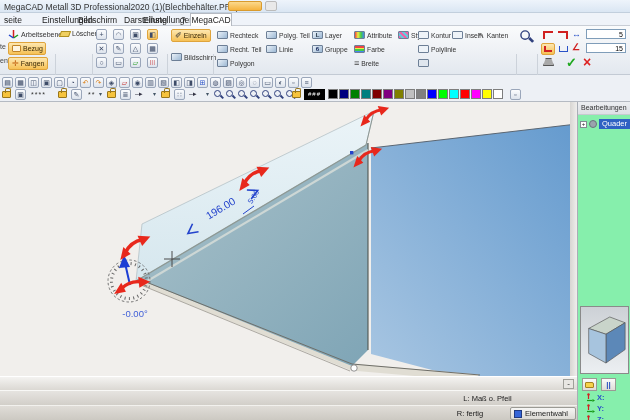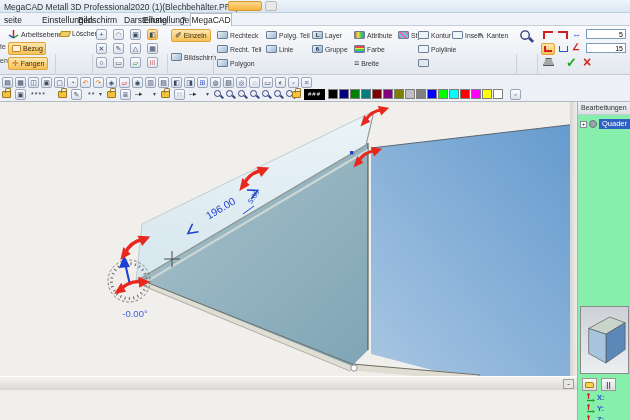--- a/index.html
+++ b/index.html
@@ -337,20 +337,30 @@
       <text x="0" y="2" text-anchor="middle" font-size="7.5" fill="#2343cc">5.00</text>
     </g>
     <text x="135" y="215" text-anchor="middle" font-size="9.5" fill="#4160d8">-0.00°</text>
   </svg>
 
   <div class="t" style="left:570px;top:102px;width:7px;height:274px;background:linear-gradient(to right,#d7d5d2,#efeeec)"></div>
 
   <div class="t" style="left:0;top:376px;width:577px;height:14px;background:linear-gradient(#f4f3f1,#dbd8d3);border-top:1px solid #fff">
     <span class="t" style="left:563px;top:2px;width:11px;height:10px;background:#e8e6e2;border:1px solid #a0a09a;font-size:8px;line-height:7px;text-align:center">-</span>
   </div>
+  <div class="t" style="left:0;top:390px;width:577px;height:15px;background:linear-gradient(#e6e4e0,#d2cfc9);border-top:1px solid #f8f8f6">
+    <span class="t" style="left:435px;top:3px;width:105px;text-align:center;font-size:7.5px;color:#1a1a1a">L: Maß o. Pfeil</span>
+  </div>
+  <div class="t" style="left:0;top:405px;width:577px;height:15px;background:linear-gradient(#e0ddd8,#ccc9c2);border-top:1px solid #f2f1ee">
+    <span class="t" style="left:440px;top:3px;width:60px;text-align:center;font-size:7.5px;color:#1a1a1a">R: fertig</span>
+    <span class="t" style="left:510px;top:1px;width:66px;height:13px;background:linear-gradient(#f6f6f4,#dcdad5);border:1px solid #9a9a94;border-radius:2px;display:flex;align-items:center;gap:3px;padding-left:3px;font-size:7.5px">
+      <span style="width:8px;height:8px;background:#3565d8;border:1px solid #203a80;flex:none"></span>
+      <span>Elementwahl</span>
+    </span>
+  </div>
 
   <div class="t" style="left:577px;top:102px;width:53px;height:318px;background:#86efac;border-left:1px solid #a8adb5">
     <div class="t" style="left:0;top:0;width:53px;height:13px;background:linear-gradient(#eceef1,#dde0e5);border-bottom:1px solid #c6cad0">
       <span class="t" style="left:3px;top:2px;font-size:7px;color:#333">Bearbeitungen</span>
     </div>
     <div class="t" style="left:2px;top:17px;display:flex;align-items:center;gap:2px">
       <span style="width:7px;height:7px;border:1px solid #848a93;background:#fff;font-size:6px;line-height:5px;text-align:center;flex:none">+</span>
       <span style="width:8px;height:8px;border-radius:50%;background:#9aa4ad;border:1px solid #6a737c;flex:none"></span>
       <span style="background:#2e61c3;color:#fff;font-size:7.5px;padding:0 3px;line-height:10px">Quader</span>
     </div>

